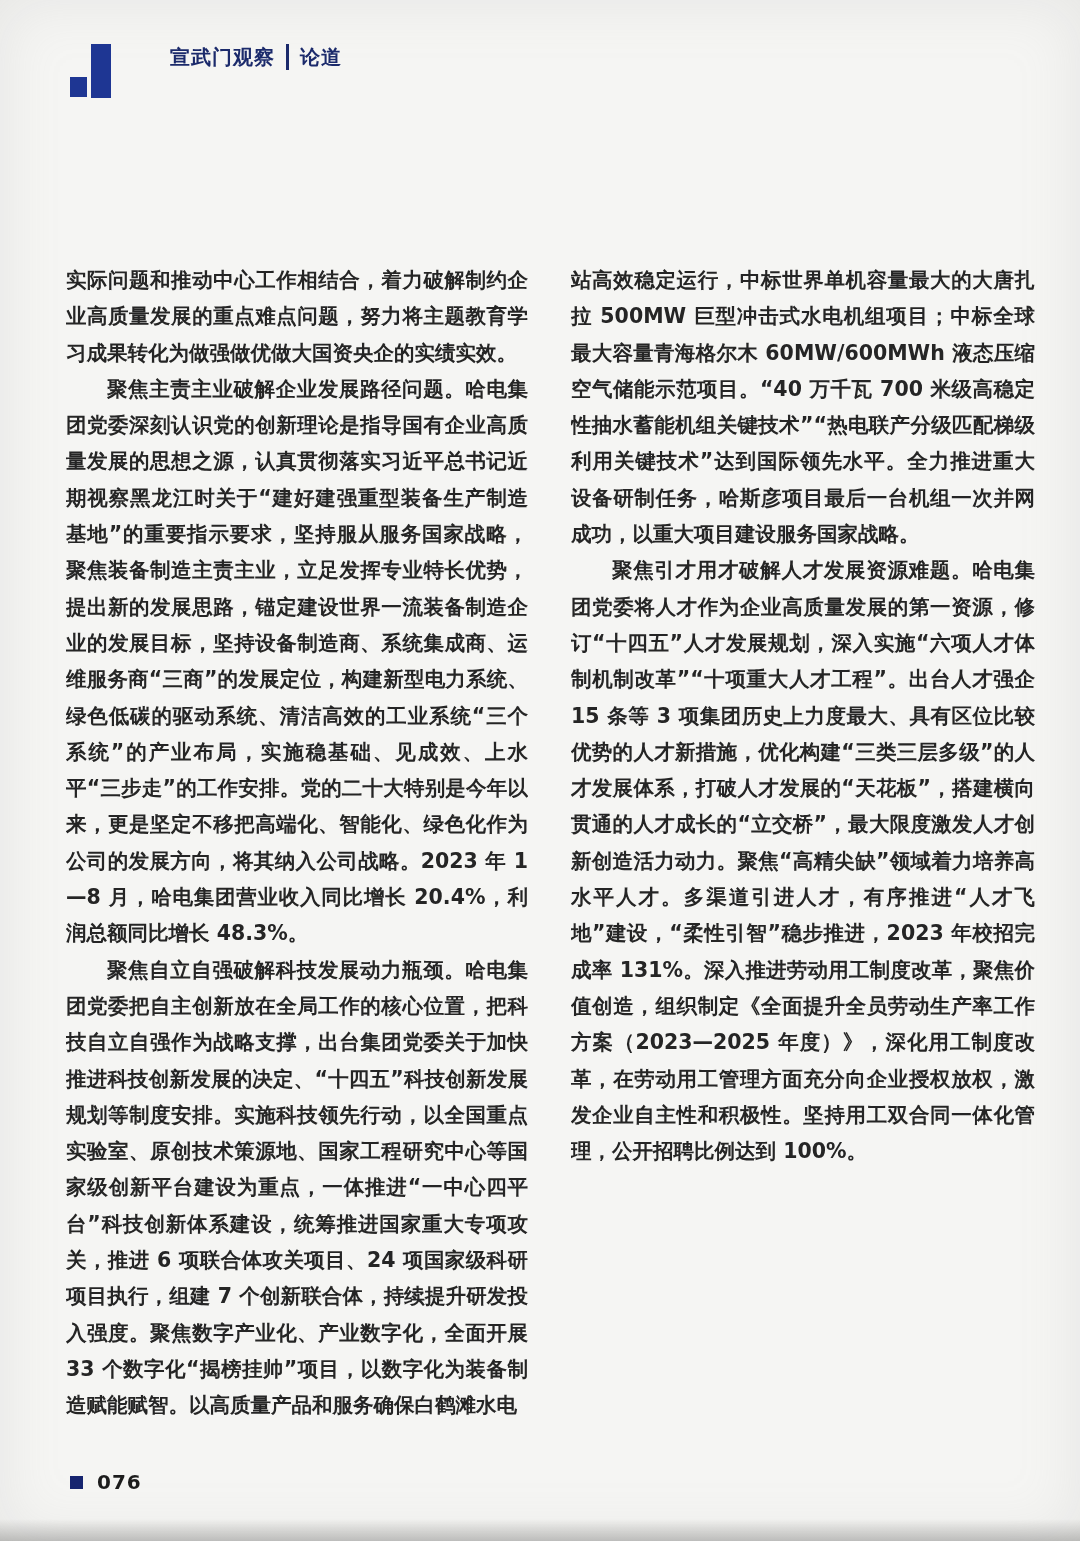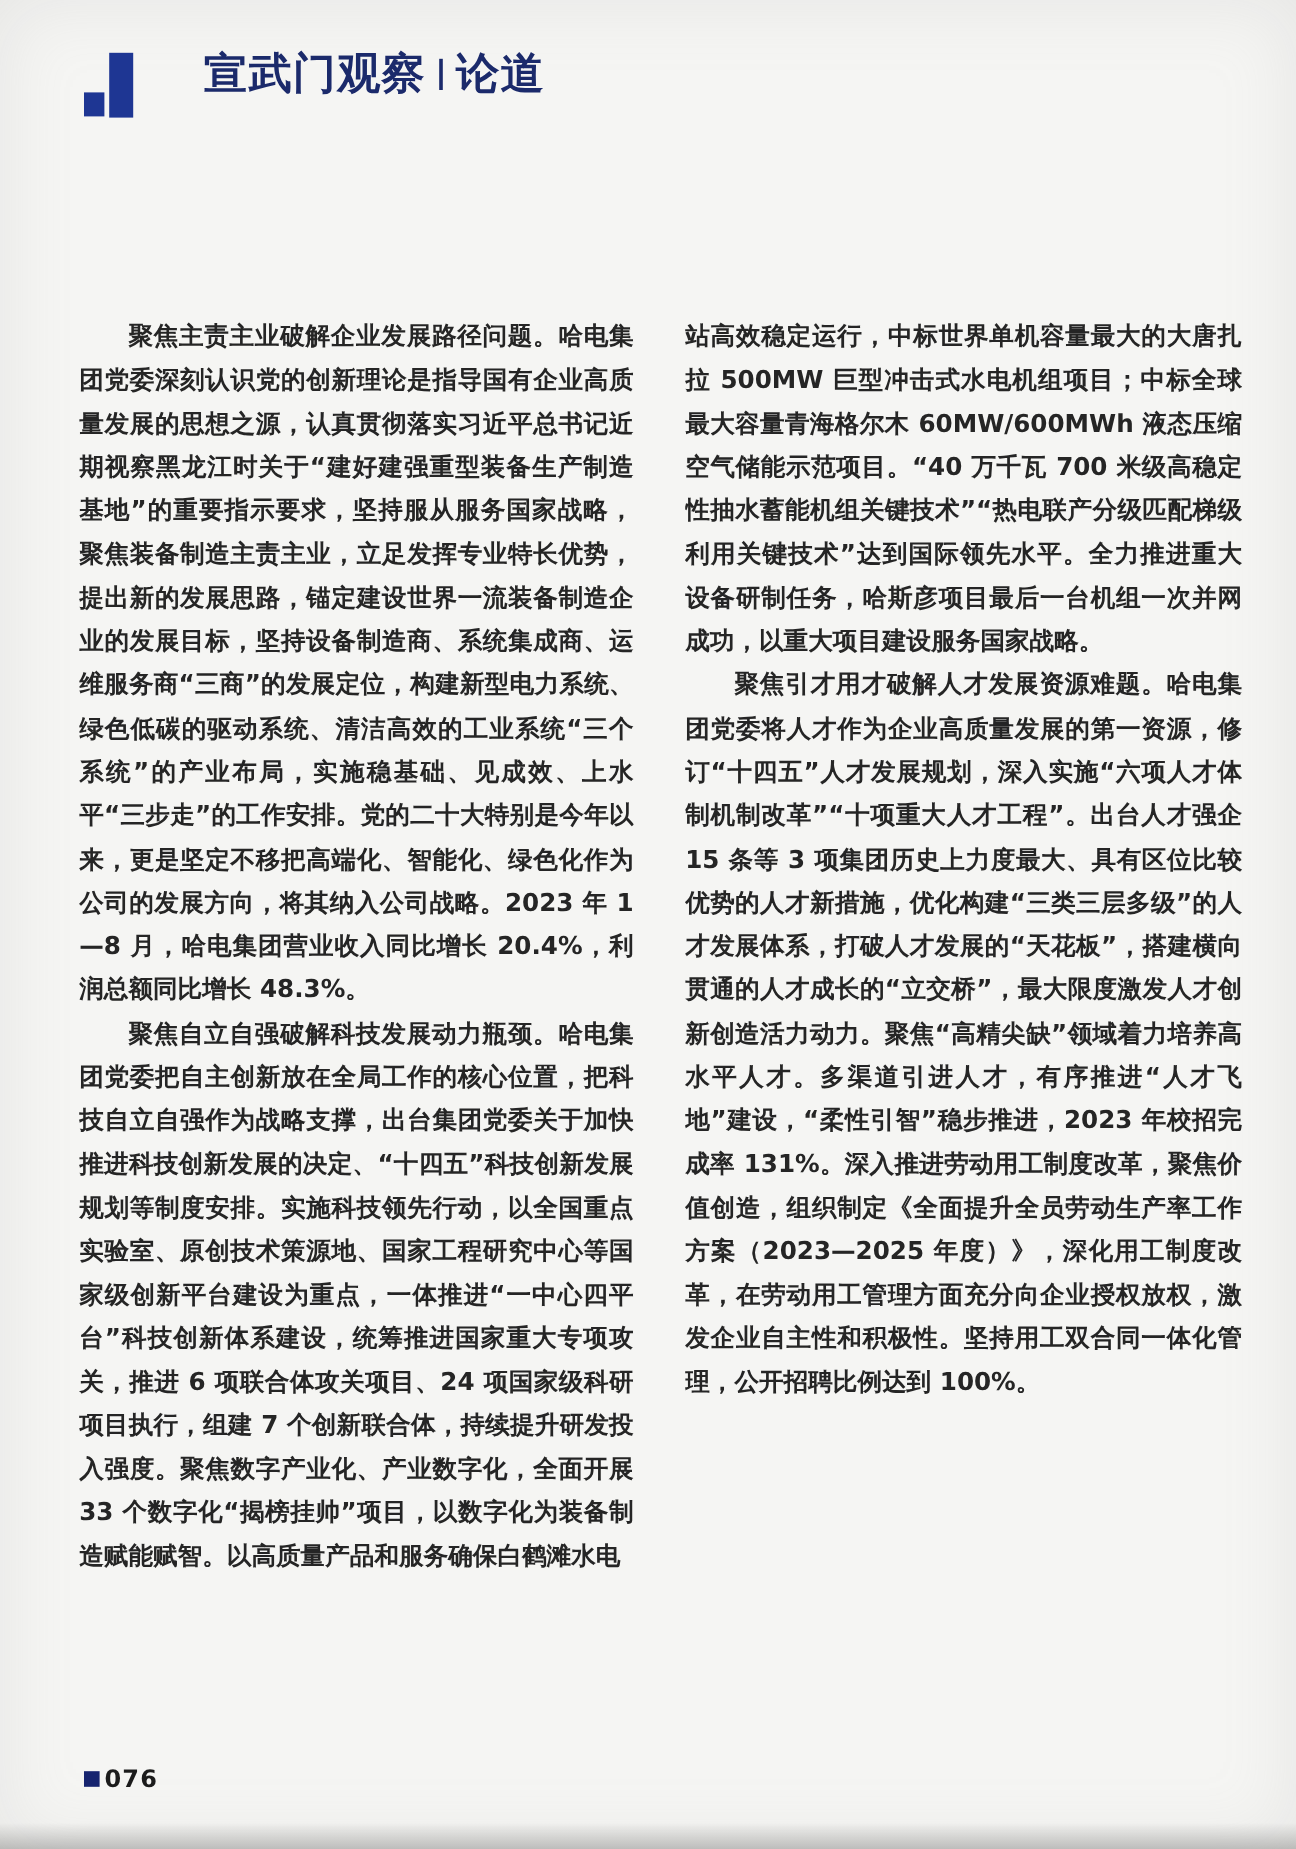--- a/index.html
+++ b/index.html
@@ -53,21 +53,21 @@
     left: 0; top: 33px;
     width: 17px; height: 20px;
     background: #1e3693;
   }
   .masthead-text { margin-left: 58px; }
   .title-row {
     display: flex;
     align-items: center;
     color: #1b2a6b;
     font-weight: bold;
-    font-size: 36px;
+    font-size: 20px;
     letter-spacing: 1px;
     line-height: 1;
   }
   .title-divider {
     width: 3px;
     height: 26px;
     background: #1b2a6b;
     margin: 0 11px;
   }
   .masthead-subtitle {
@@ -109,21 +109,21 @@
     vertical-align: -1px;
   }
 
   
   .page-footer {
     position: absolute;
     left: 70px;
     top: 1472px;
     display: flex;
     align-items: center;
-    gap: 4px;
+    gap: 14px;
   }
   .page-marker {
     width: 13px;
     height: 13px;
     background: #16246f;
   }
   .page-number {
     font-size: 20px;
     font-weight: bold;
     color: #1c1c1c;
@@ -145,20 +145,21 @@
       <div class="title-row">
         <span>宣武门观察</span>
         <span class="title-divider"></span>
         <span>论道</span>
       </div>
     </div>
   </header>
 
   <main>
     <section class="col col-left">
+      <p class="para"><span>实际问题和推动中心工作相结合，着力破解制约企业高质量发展的重点难点问题，努力将主题教育学习成果转化为做强做优做大国资央企的实绩实效。</span></p>
       <p class="para indent"><span>聚焦主责主业破解企业发展路径问题。哈电集团党委深刻认识党的创新理论是指导国有企业高质量发展的思想之源，认真贯彻落实习近平总书记近期视察黑龙江时关于“建好建强重型装备生产制造基地”的重要指示要求，坚持服从服务国家战略，聚焦装备制造主责主业，立足发挥专业特长优势，提出新的发展思路，锚定建设世界一流装备制造企业的发展目标，坚持设备制造商、系统集成商、运维服务商“三商”的发展定位，构建新型电力系统、绿色低碳的驱动系统、清洁高效的工业系统“三个系统”的产业布局，实施稳基础、见成效、上水平“三步走”的工作安排。党的二十大特别是今年以来，更是坚定不移把高端化、智能化、绿色化作为公司的发展方向，将其纳入公司战略。2023 年 1—8 月，哈电集团营业收入同比增长 20.4%，利润总额同比增长 48.3%。</span></p>
       <p class="para indent"><span>聚焦自立自强破解科技发展动力瓶颈。哈电集团党委把自主创新放在全局工作的核心位置，把科技自立自强作为战略支撑，出台集团党委关于加快推进科技创新发展的决定、“十四五”科技创新发展规划等制度安排。实施科技领先行动，以全国重点实验室、原创技术策源地、国家工程研究中心等国家级创新平台建设为重点，一体推进“一中心四平台”科技创新体系建设，统筹推进国家重大专项攻关，推进 6 项联合体攻关项目、24 项国家级科研项目执行，组建 7 个创新联合体，持续提升研发投入强度。聚焦数字产业化、产业数字化，全面开展 33 个数字化“揭榜挂帅”项目，以数字化为装备制造赋能赋智。以高质量产品和服务确保白鹤滩水电</span></p>
     </section>
 
     <section class="col col-right">
       <p class="para"><span>站高效稳定运行，中标世界单机容量最大的大唐扎拉 500MW 巨型冲击式水电机组项目；中标全球最大容量青海格尔木 60MW/600MWh 液态压缩空气储能示范项目。“40 万千瓦 700 米级高稳定性抽水蓄能机组关键技术”“热电联产分级匹配梯级利用关键技术”达到国际领先水平。全力推进重大设备研制任务，哈斯彦项目最后一台机组一次并网成功，以重大项目建设服务国家战略。</span></p>
       <p class="para indent"><span>聚焦引才用才破解人才发展资源难题。哈电集团党委将人才作为企业高质量发展的第一资源，修订“十四五”人才发展规划，深入实施“六项人才体制机制改革”“十项重大人才工程”。出台人才强企 15 条等 3 项集团历史上力度最大、具有区位比较优势的人才新措施，优化构建“三类三层多级”的人才发展体系，打破人才发展的“天花板”，搭建横向贯通的人才成长的“立交桥”，最大限度激发人才创新创造活力动力。聚焦“高精尖缺”领域着力培养高水平人才。多渠道引进人才，有序推进“人才飞地”建设，“柔性引智”稳步推进，2023 年校招完成率 131%。深入推进劳动用工制度改革，聚焦价值创造，组织制定《全面提升全员劳动生产率工作方案（2023—2025 年度）》，深化用工制度改革，在劳动用工管理方面充分向企业授权放权，激发企业自主性和积极性。坚持用工双合同一体化管理，公开招聘比例达到 100%。</span></p>
     </section>
   </main>
 

